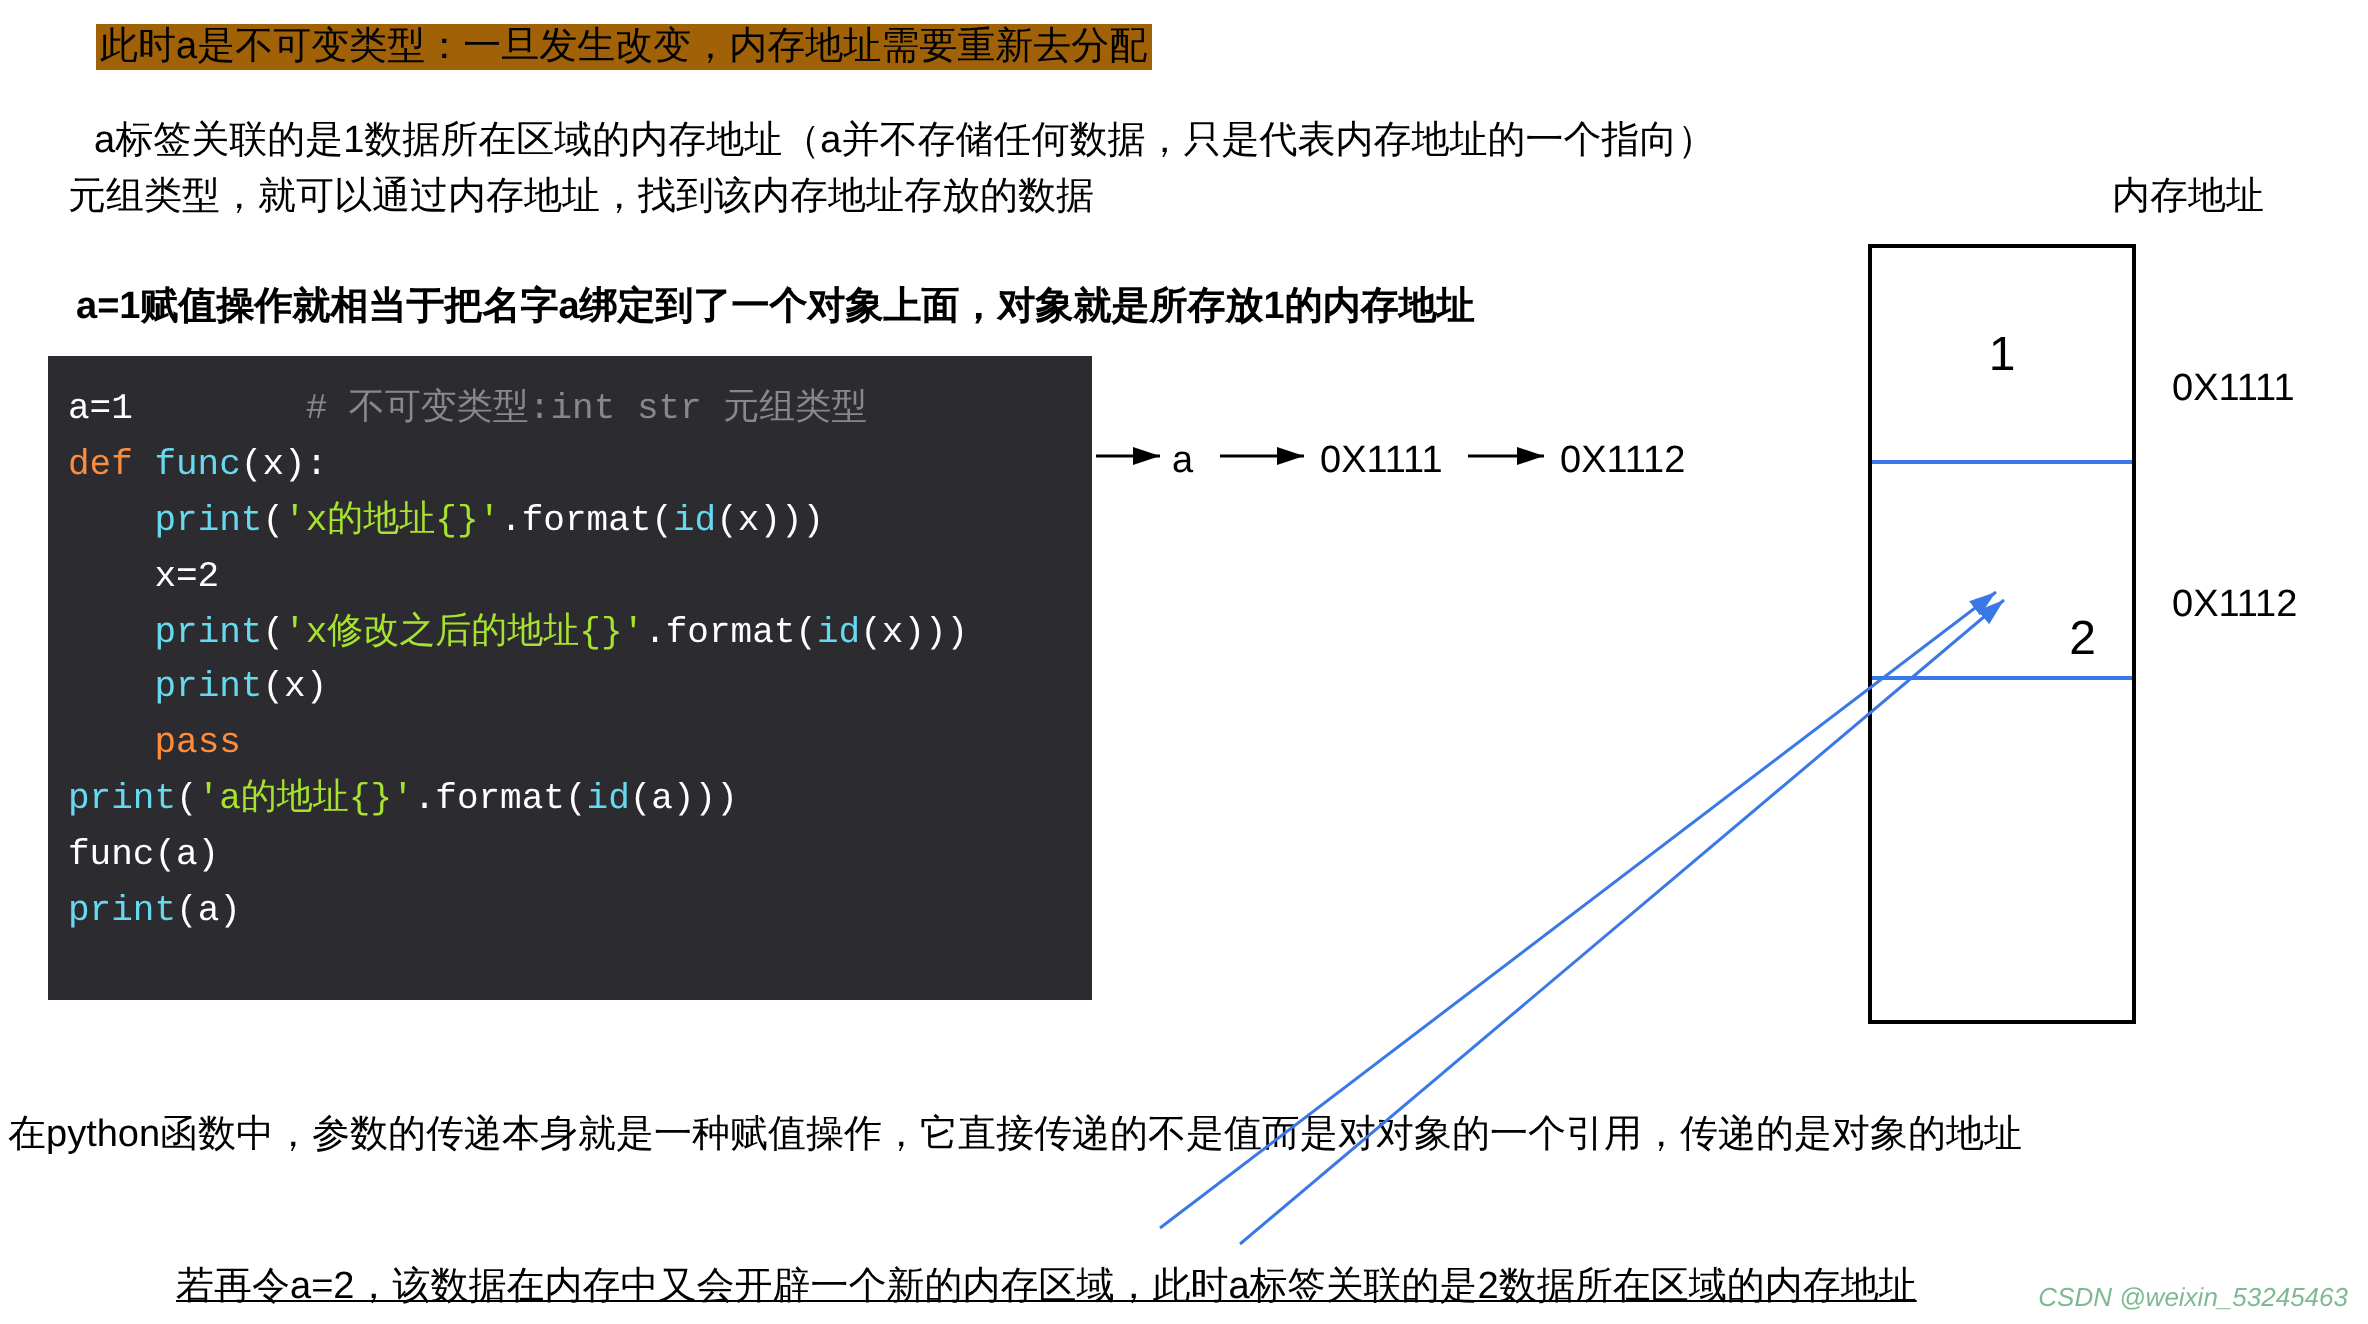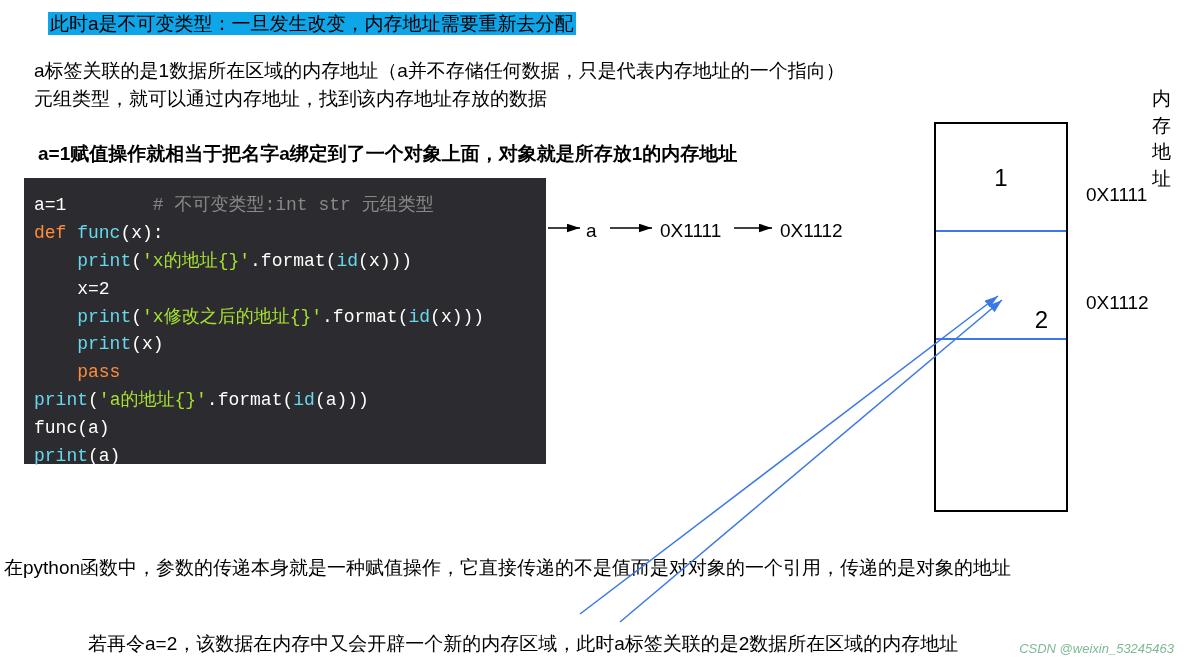--- a/index.html
+++ b/index.html
@@ -5,45 +5,45 @@
     * { margin: 0; padding: 0; box-sizing: border-box; }
     body {
       width: 1184px;
       height: 662px;
       font-family: "Microsoft YaHei", "SimSun", sans-serif;
       background: #fff;
       position: relative;
       overflow: hidden;
     }
     .highlight {
-      background: #0ea5e9;
+      background: #a16207;
       display: inline;
       padding: 1px 2px;
     }
     .t { position: absolute; font-size: 19px; color: #000; line-height: 1.4; }
     .title-hl { top: 11px; left: 48px; }
-    .desc1 { top: 58px; left: 34px; }
+    .desc1 { top: 58px; left: 47px; }
     .desc2 { top: 86px; left: 34px; }
     .desc3 { top: 141px; left: 38px; font-weight: bold; }
-    .mem-label { top: 86px; left: 1152px; }
+    .mem-label { top: 86px; left: 1056px; }
     .addr1 { top: 182px; left: 1086px; }
     .addr2 { top: 290px; left: 1086px; }
     .a-label { top: 218px; left: 586px; }
     .addr-x1 { top: 218px; left: 660px; }
     .addr-x2 { top: 218px; left: 780px; }
     .bottom1 { top: 555px; left: 4px; font-size: 19px; }
-    .bottom2 { top: 631px; left: 88px; font-size: 19px; }
+    .bottom2 { top: 631px; left: 88px; font-size: 19px; text-decoration: underline; }
     .watermark { position:absolute; right:10px; bottom:6px; color:#15803d; font-size:13px; font-style:italic; opacity:.55; }
 
     .codebox {
       position: absolute;
       top: 178px;
       left: 24px;
       width: 522px;
-      height: 286px;
+      height: 322px;
       background: #2c2c30;
       color: #d4d4d4;
       font-family: "Consolas", "Courier New", monospace;
       font-size: 18px;
       padding: 14px 10px;
       line-height: 1.55;
       white-space: pre;
     }
     .c-k { color: #ff8c3a; }
     .c-fn { color: #66d9ef; }

